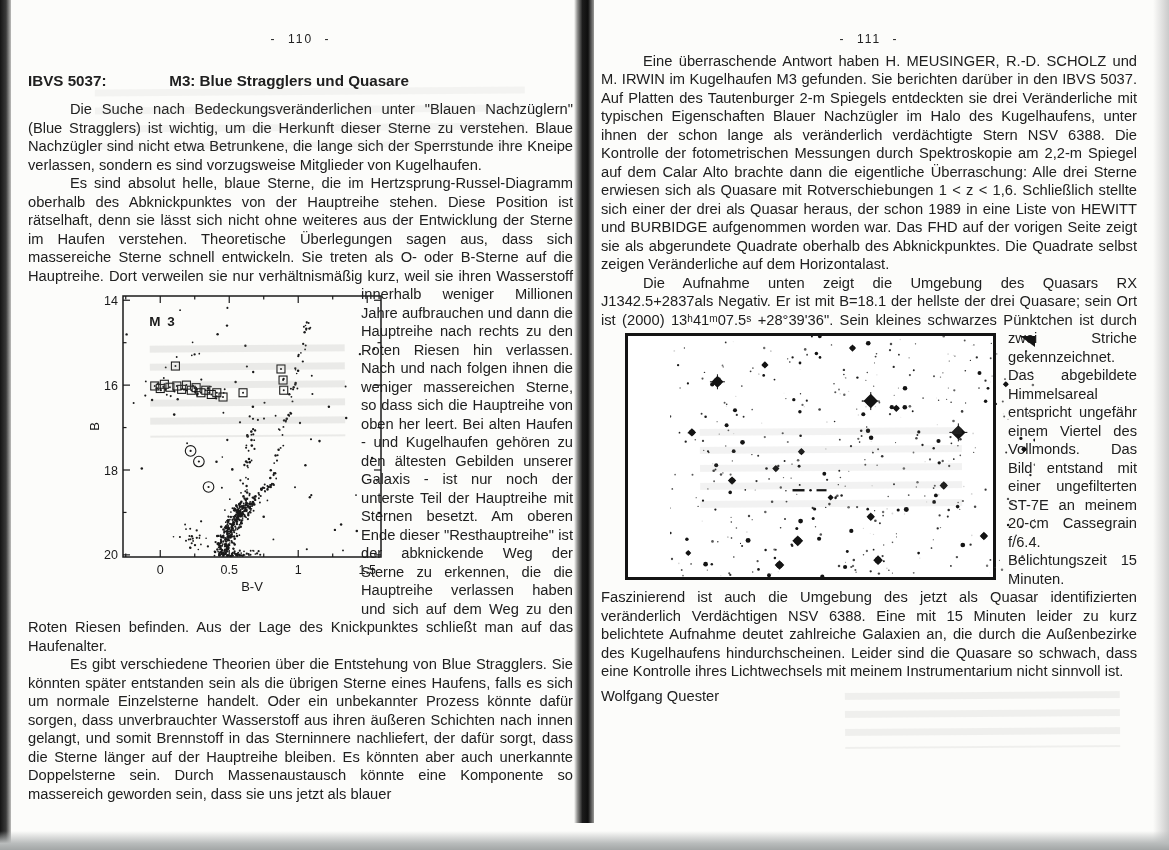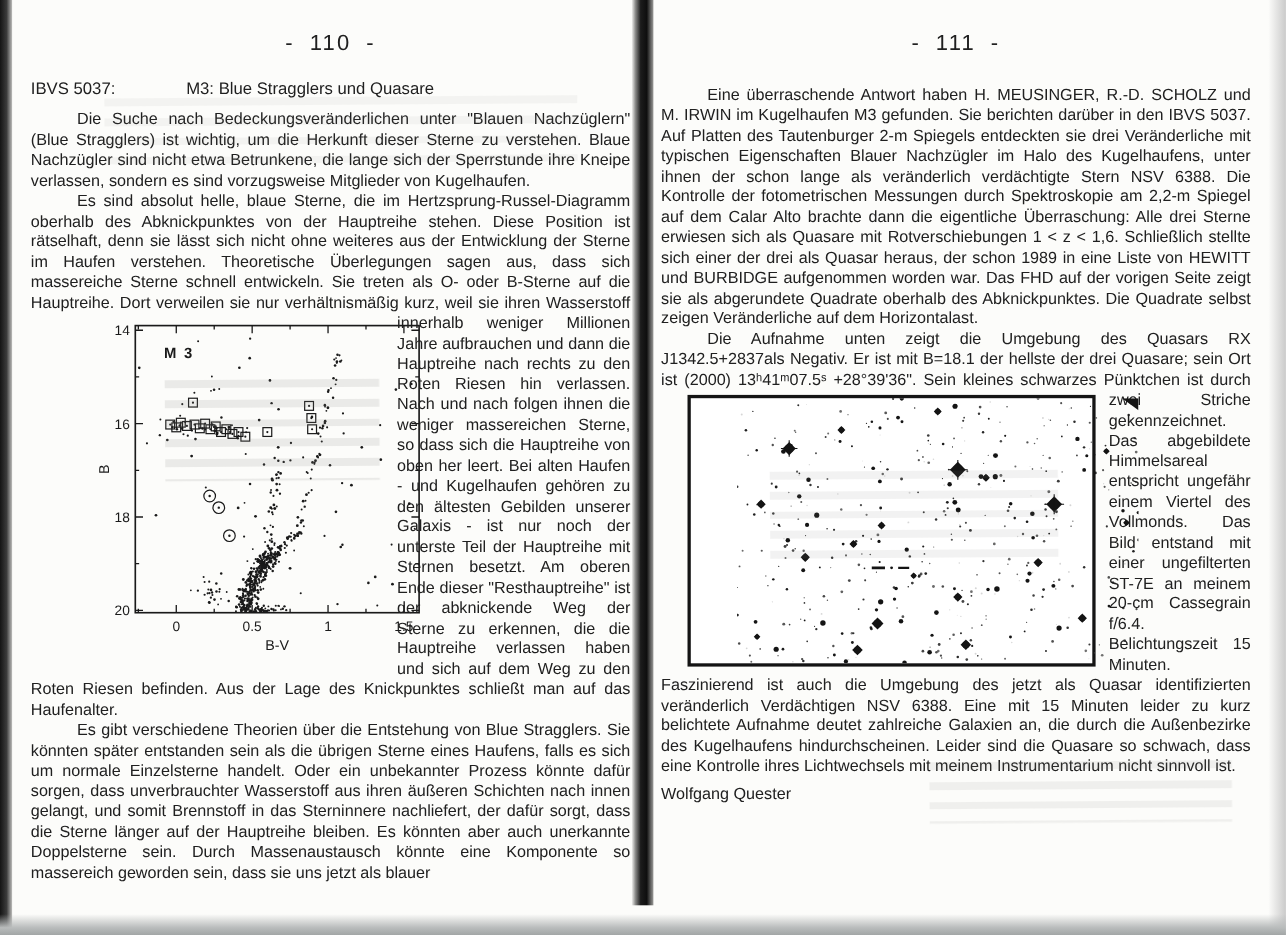--- a/index.html
+++ b/index.html
@@ -6,24 +6,24 @@
   body{
     width:1169px;height:850px;position:relative;overflow:hidden;
     background:#fcfcfa;
     font-family:"Liberation Sans","DejaVu Sans",sans-serif;
     color:#202020;
   }
   .page{position:absolute;top:0;height:850px;font-size:14.7px;line-height:18.5px;
         text-align:justify;z-index:1}
   .page-left{left:28px;width:545px;padding-top:30px}
   .page-right{left:601px;width:536px;padding-top:30px}
-  .page-num{text-align:center;letter-spacing:2px;font-size:20px;word-spacing:6px}
+  .page-num{text-align:center;letter-spacing:2px;font-size:12px;word-spacing:6px}
   .page-left .page-num{margin-bottom:23px}
-  .page-right .page-num{margin-bottom:29px}
-  .title-row{font-weight:normal;font-size:15.2px;margin-bottom:10px;text-align:left}
+  .page-right .page-num{margin-bottom:3px}
+  .title-row{font-weight:bold;font-size:15.2px;margin-bottom:10px;text-align:left}
   .t-label{display:inline-block;width:137px}
   .para{margin:0}
   .indent{text-indent:42px}
   .chart-float{float:left;width:302px;height:310px;margin:3px 13px 4px 18px;display:block}
   #cmd-chart{display:block;width:302px;height:310px}
   .photo-float{float:left;width:371px;height:247px;margin:4px 12px 3px 24px;
                border:3px solid #141414;box-sizing:border-box;background:#fff;
                position:relative;display:block}
   #star-photo-canvas{position:absolute;left:0;top:0;right:0;bottom:0;display:block}
   .signature{padding-right:46px;margin-top:6px}

